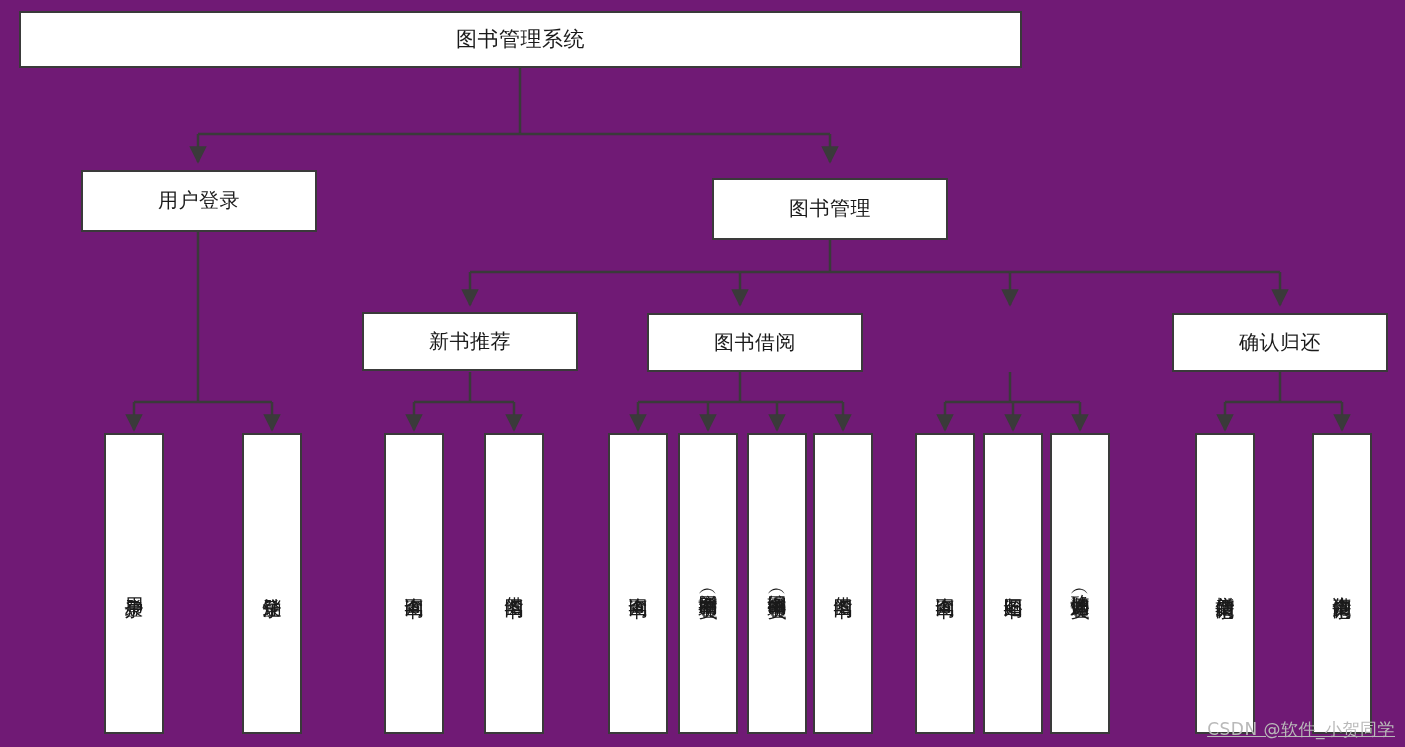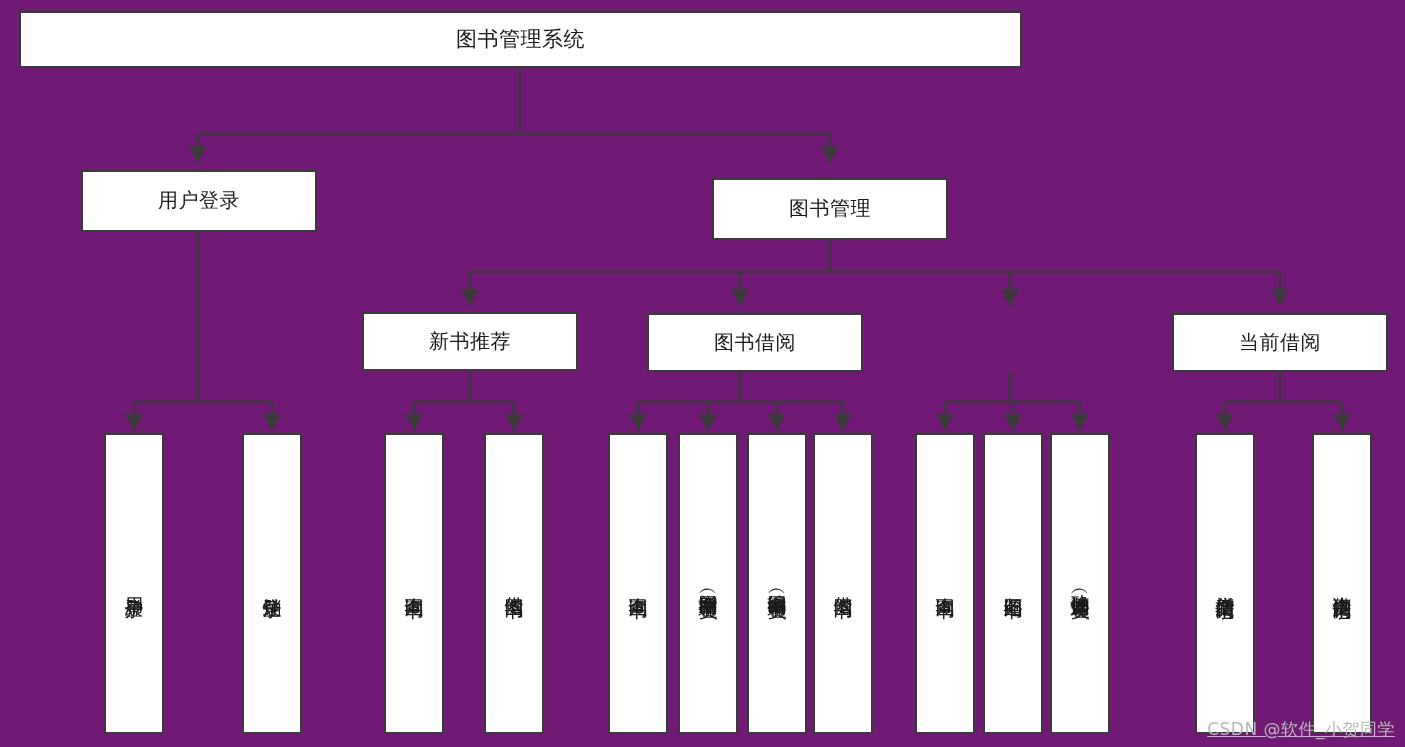--- a/index.html
+++ b/index.html
@@ -135,21 +135,21 @@
     <span class="label">图书管理</span>
   </div>
 
   <div class="node level3" style="left:362px; top:312px; width:216px; height:59px;">
     <span class="label">新书推荐</span>
   </div>
   <div class="node level3" style="left:632px; top:313px; width:216px; height:59px;margin-left:15px;">
     <span class="label">图书借阅</span>
   </div>
   <div class="node level3" style="left:1172px; top:313px; width:216px; height:59px;">
-    <span class="label">当前借阅</span>
+    <span class="label">确认归还</span>
   </div>
 
   <div class="node leaf" style="left:104px; top:433px; width:60px; height:301px;">
     <span class="label">用户登录</span>
   </div>
   <div class="node leaf" style="left:242px; top:433px; width:60px; height:301px;">
     <span class="label">注销登录</span>
   </div>
 
   <div class="node leaf" style="left:384px; top:433px; width:60px; height:301px;">

